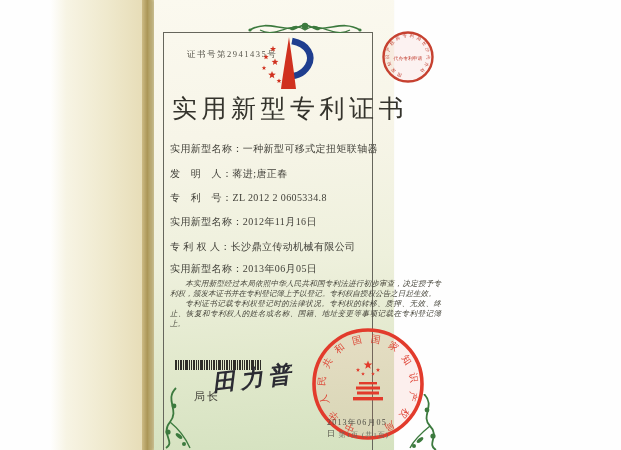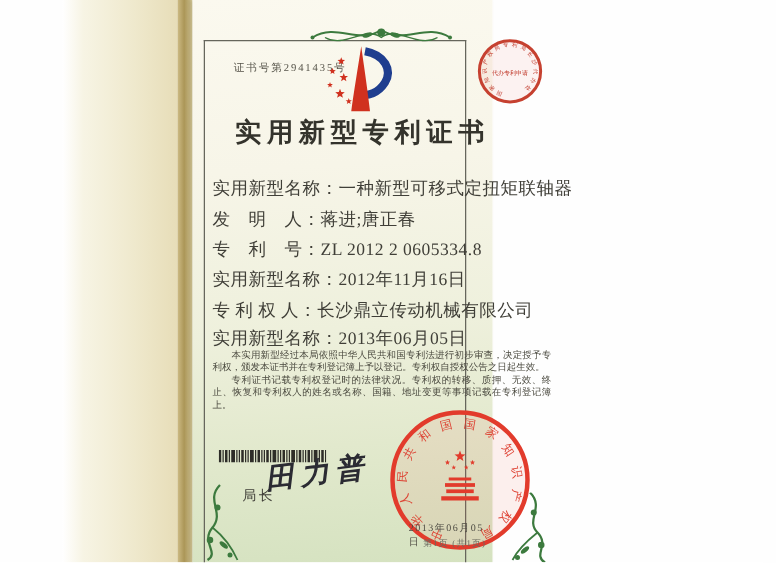--- a/index.html
+++ b/index.html
@@ -11,26 +11,26 @@
   .stack-edge{position:absolute;top:0;left:142px;width:12px;height:450px;
         background:linear-gradient(90deg,#cdbb85 0%,#ab9657 45%,#c3b47f 80%,#dfd6a8 100%);}
   
   .page{position:absolute;top:0;left:154px;width:240px;height:450px;
         background:linear-gradient(176deg,#fbf9ef 0%,#f7f5e8 30%,#eef0dc 58%,#e2e9cd 78%,#d5e2c0 100%);
         box-shadow:-2px 0 3px rgba(120,105,60,.25);}
   .frame{position:absolute;left:9px;right:21px;top:32px;height:424px;
          border:1.6px solid #66665c;border-bottom:none;}
   .cert-number{position:absolute;left:33px;top:49px;font-size:8.5px;letter-spacing:1.5px;color:#56544a;}
   .title{position:absolute;left:0;top:92px;width:272px;text-align:center;
-         font-size:21px;font-weight:700;letter-spacing:4.5px;color:#34332c;}
+         font-size:25px;font-weight:400;letter-spacing:4.5px;color:#34332c;}
   .logo{position:absolute;left:102px;top:34px;}
   .fields{position:absolute;left:16px;top:0;width:280px;}
-  .field{position:absolute;white-space:pre;font-size:14px;color:#403f38;letter-spacing:.4px;}
+  .field{position:absolute;white-space:pre;font-size:10px;color:#403f38;letter-spacing:.4px;}
   .f0{top:142px}.f1{top:167px}.f2{top:191px}.f3{top:215px}.f4{top:240px}.f5{top:262px}
-  .paras{position:absolute;left:16px;top:279px;width:271px;}
+  .paras{position:absolute;left:16px;top:279px;width:271px;font-style:italic;}
   .paras p{margin:0;font-size:7.6px;line-height:10.1px;color:#4a493f;
            text-align:justify;text-indent:2em;}
   .barcode{position:absolute;left:21px;top:360px;}
   .sig-label{position:absolute;left:40px;top:389px;font-size:11px;color:#3f3e37;letter-spacing:2px;}
   .sig-name{position:absolute;left:58px;top:363px;font-size:23px;font-weight:700;font-style:italic;
             letter-spacing:5px;color:#2b2b33;transform:rotate(-7deg);}
   .main-seal{position:absolute;left:155px;top:325px;}
   .seal-date{position:absolute;left:173px;top:417px;font-size:8px;letter-spacing:1.2px;color:#4f4d44;z-index:9;}
   .footer{position:absolute;left:35px;top:430px;width:200px;text-align:right;
           font-size:7px;letter-spacing:1px;color:#6b6a5f;}

